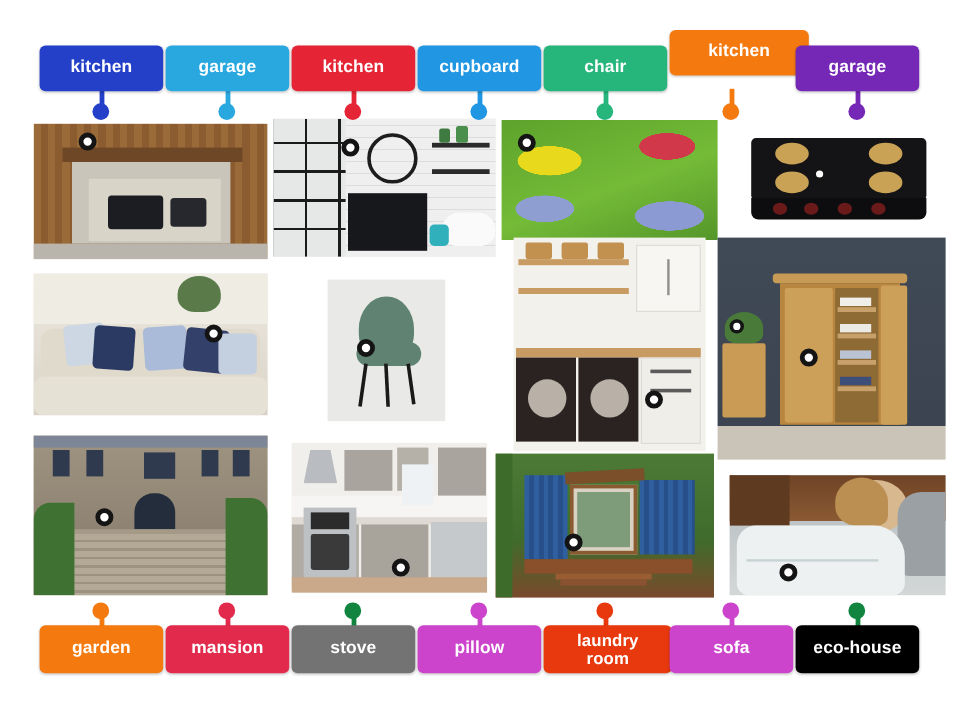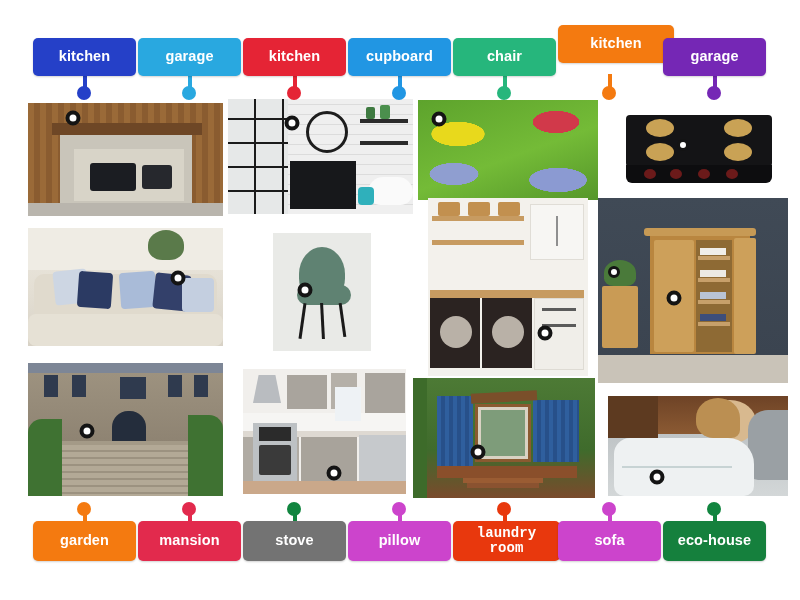--- a/index.html
+++ b/index.html
@@ -346,28 +346,28 @@
       <div class="label" style="left: 243px; top: 521px; width: 103px; height: 40px; background: #737373;">
         <span>stove</span>
       </div>
       <div class="stem" style="background: rgb(204, 68, 204); left: 399.5px; top: 508px; height: 17px; position: absolute;"></div>
       <div class="knob" style="background: rgb(204, 68, 204); left: 399px; top: 502px;"></div>
       <div class="label" style="left: 348px; top: 521px; width: 103px; height: 40px; background: rgb(204, 68, 204);">
         <span>pillow</span>
       </div>
       <div class="stem" style="background: rgb(232, 56, 13); left: 504.5px; top: 508px; height: 17px; position: absolute;"></div>
       <div class="knob" style="background: rgb(232, 56, 13); left: 504px; top: 502px;"></div>
-      <div class="label two-line" style="left: 453px; top: 521px; width: 107px; height: 40px; background: rgb(232, 56, 13); font-family: Liberation Mono, monospace;">
+      <div class="label two-line" style="left: 453px; top: 521px; width: 107px; height: 40px; background: rgb(232, 56, 13);">
         <span>laundry<br>room</span>
       </div>
       <div class="stem" style="background: rgb(204, 68, 204); left: 609.5px; top: 508px; height: 17px; position: absolute;"></div>
       <div class="knob" style="background: rgb(204, 68, 204); left: 609px; top: 502px;"></div>
       <div class="label" style="left: 558px; top: 521px; width: 103px; height: 40px; background: rgb(204, 68, 204);">
         <span>sofa</span>
       </div>
       <div class="stem" style="background: rgb(17, 133, 63); left: 714.5px; top: 508px; height: 17px; position: absolute;"></div>
       <div class="knob" style="background: rgb(17, 133, 63); left: 714px; top: 502px;"></div>
-      <div class="label" style="left: 663px; top: 521px; width: 103px; height: 40px; background: #15803d; justify-content: center;">
+      <div class="label" style="left: 663px; top: 521px; width: 103px; height: 40px; background: #000000; justify-content: center;">
         <span>eco-house</span>
       </div>
     </div>
 
 </div>
 
 </body></html>

